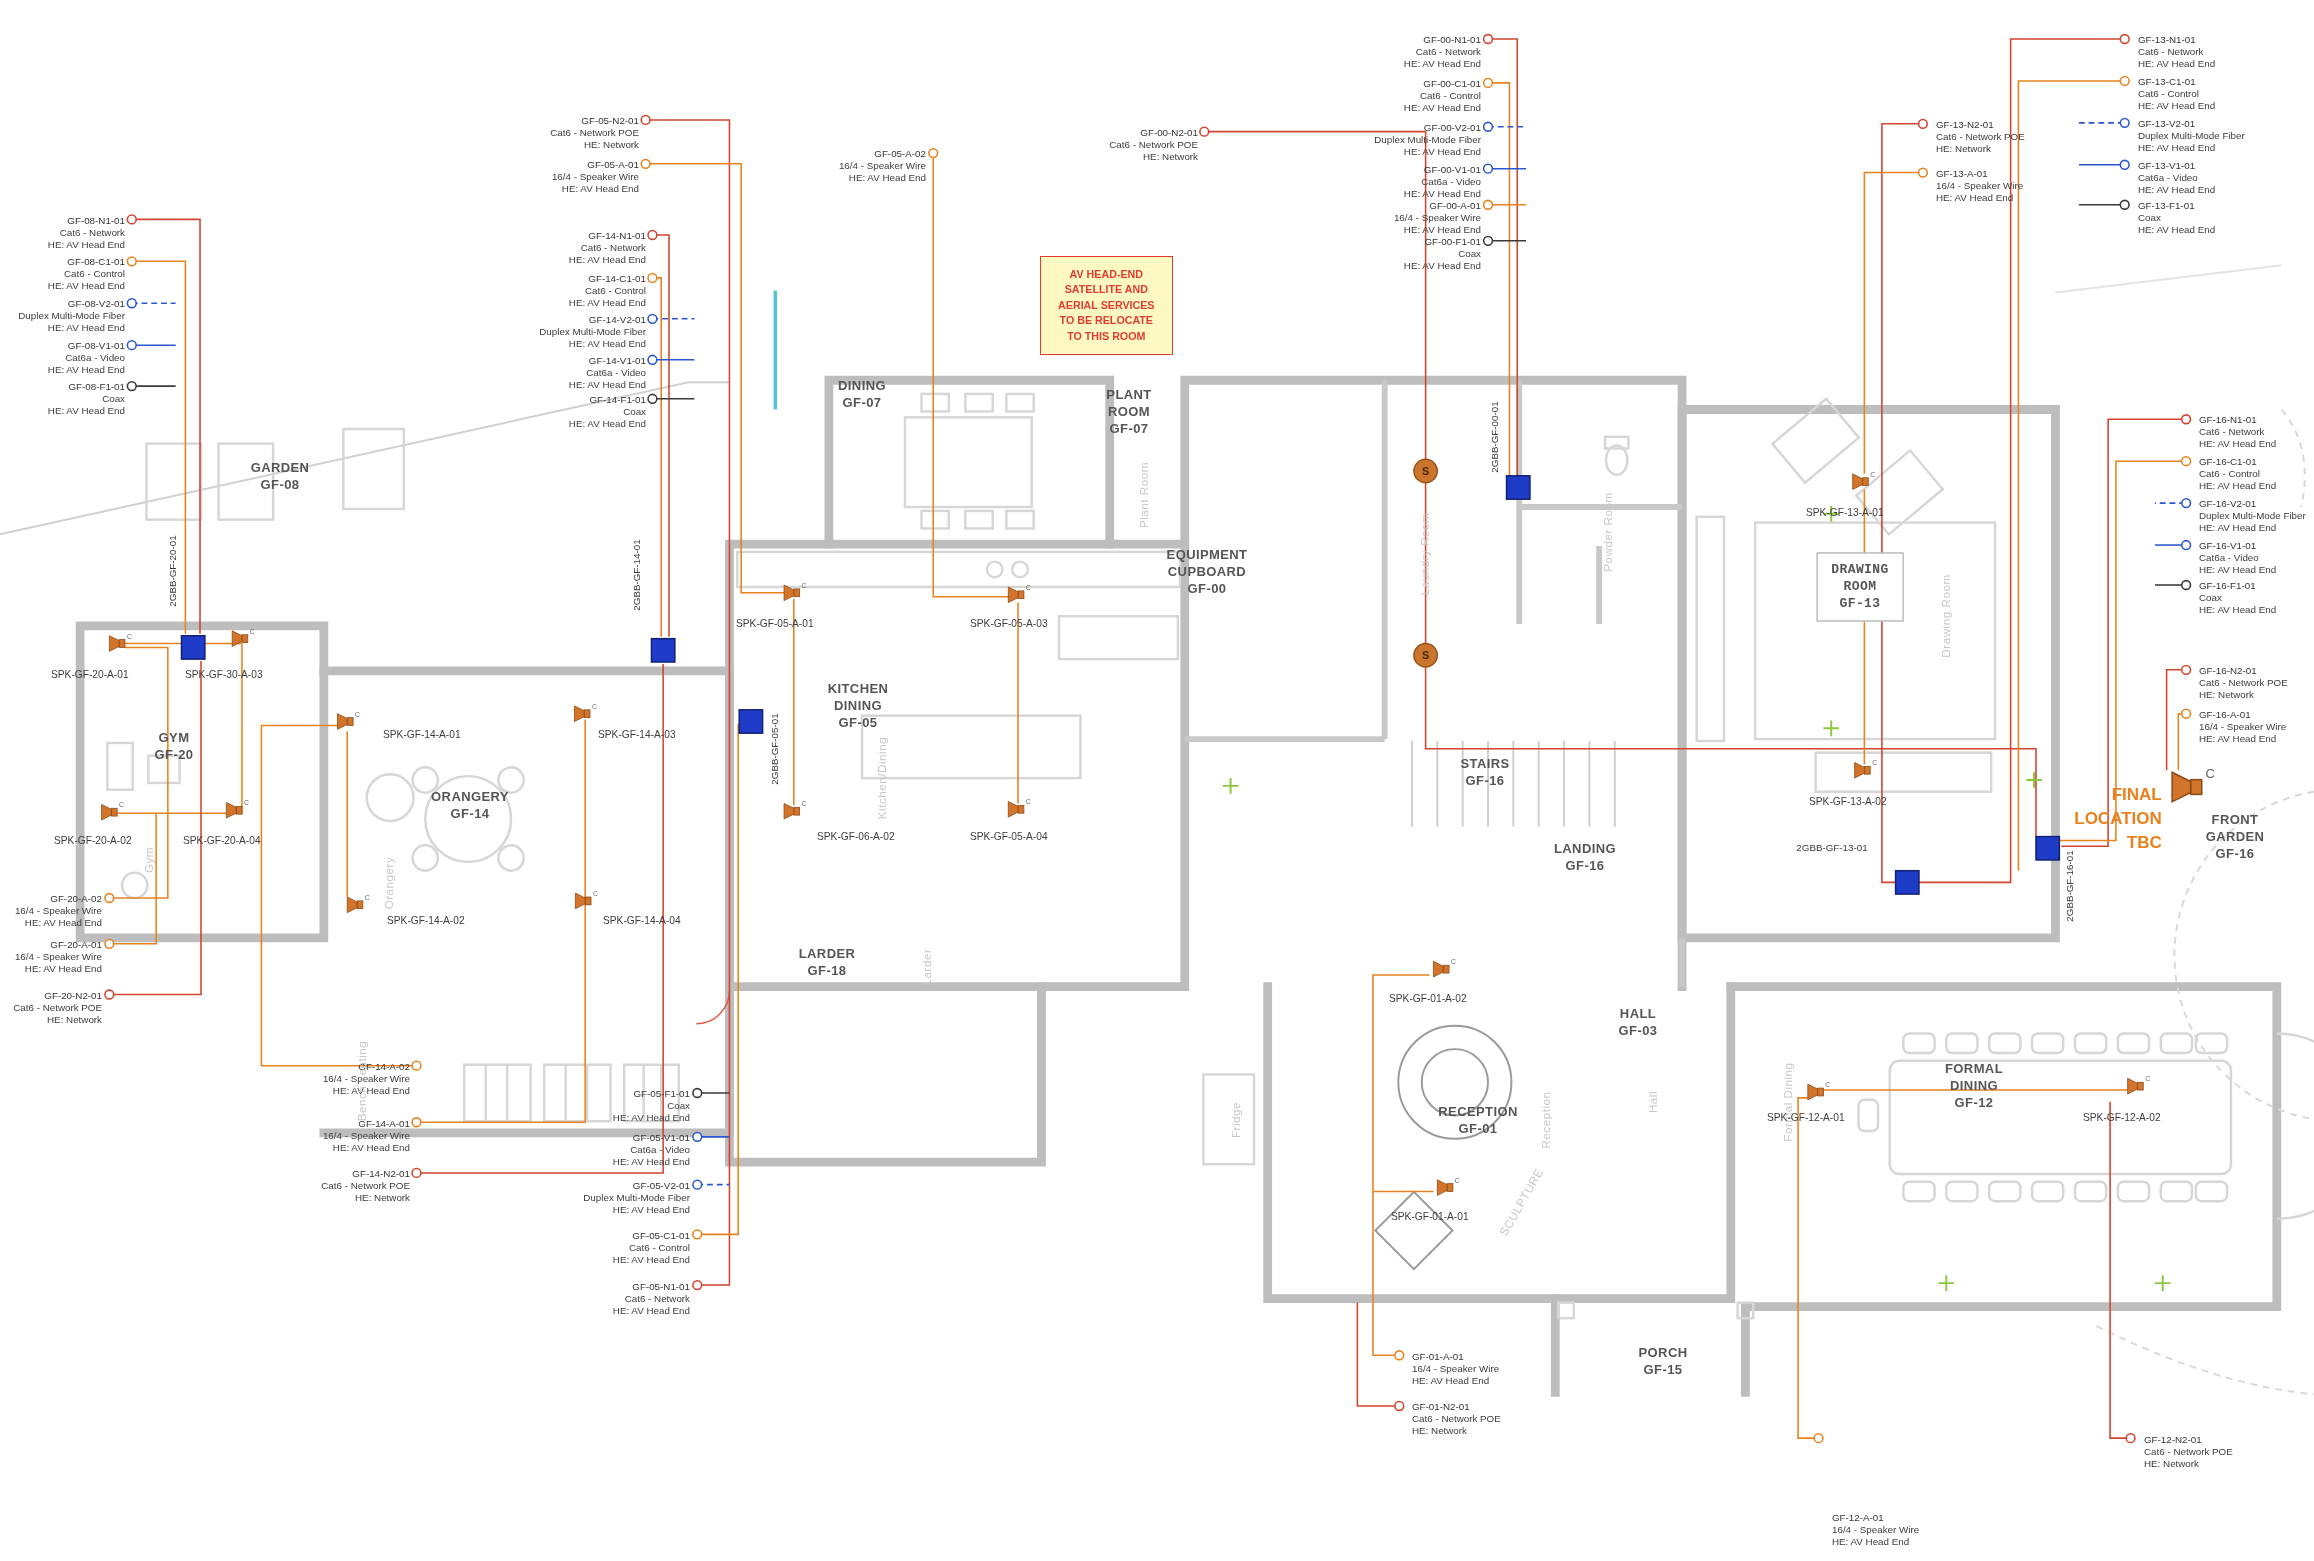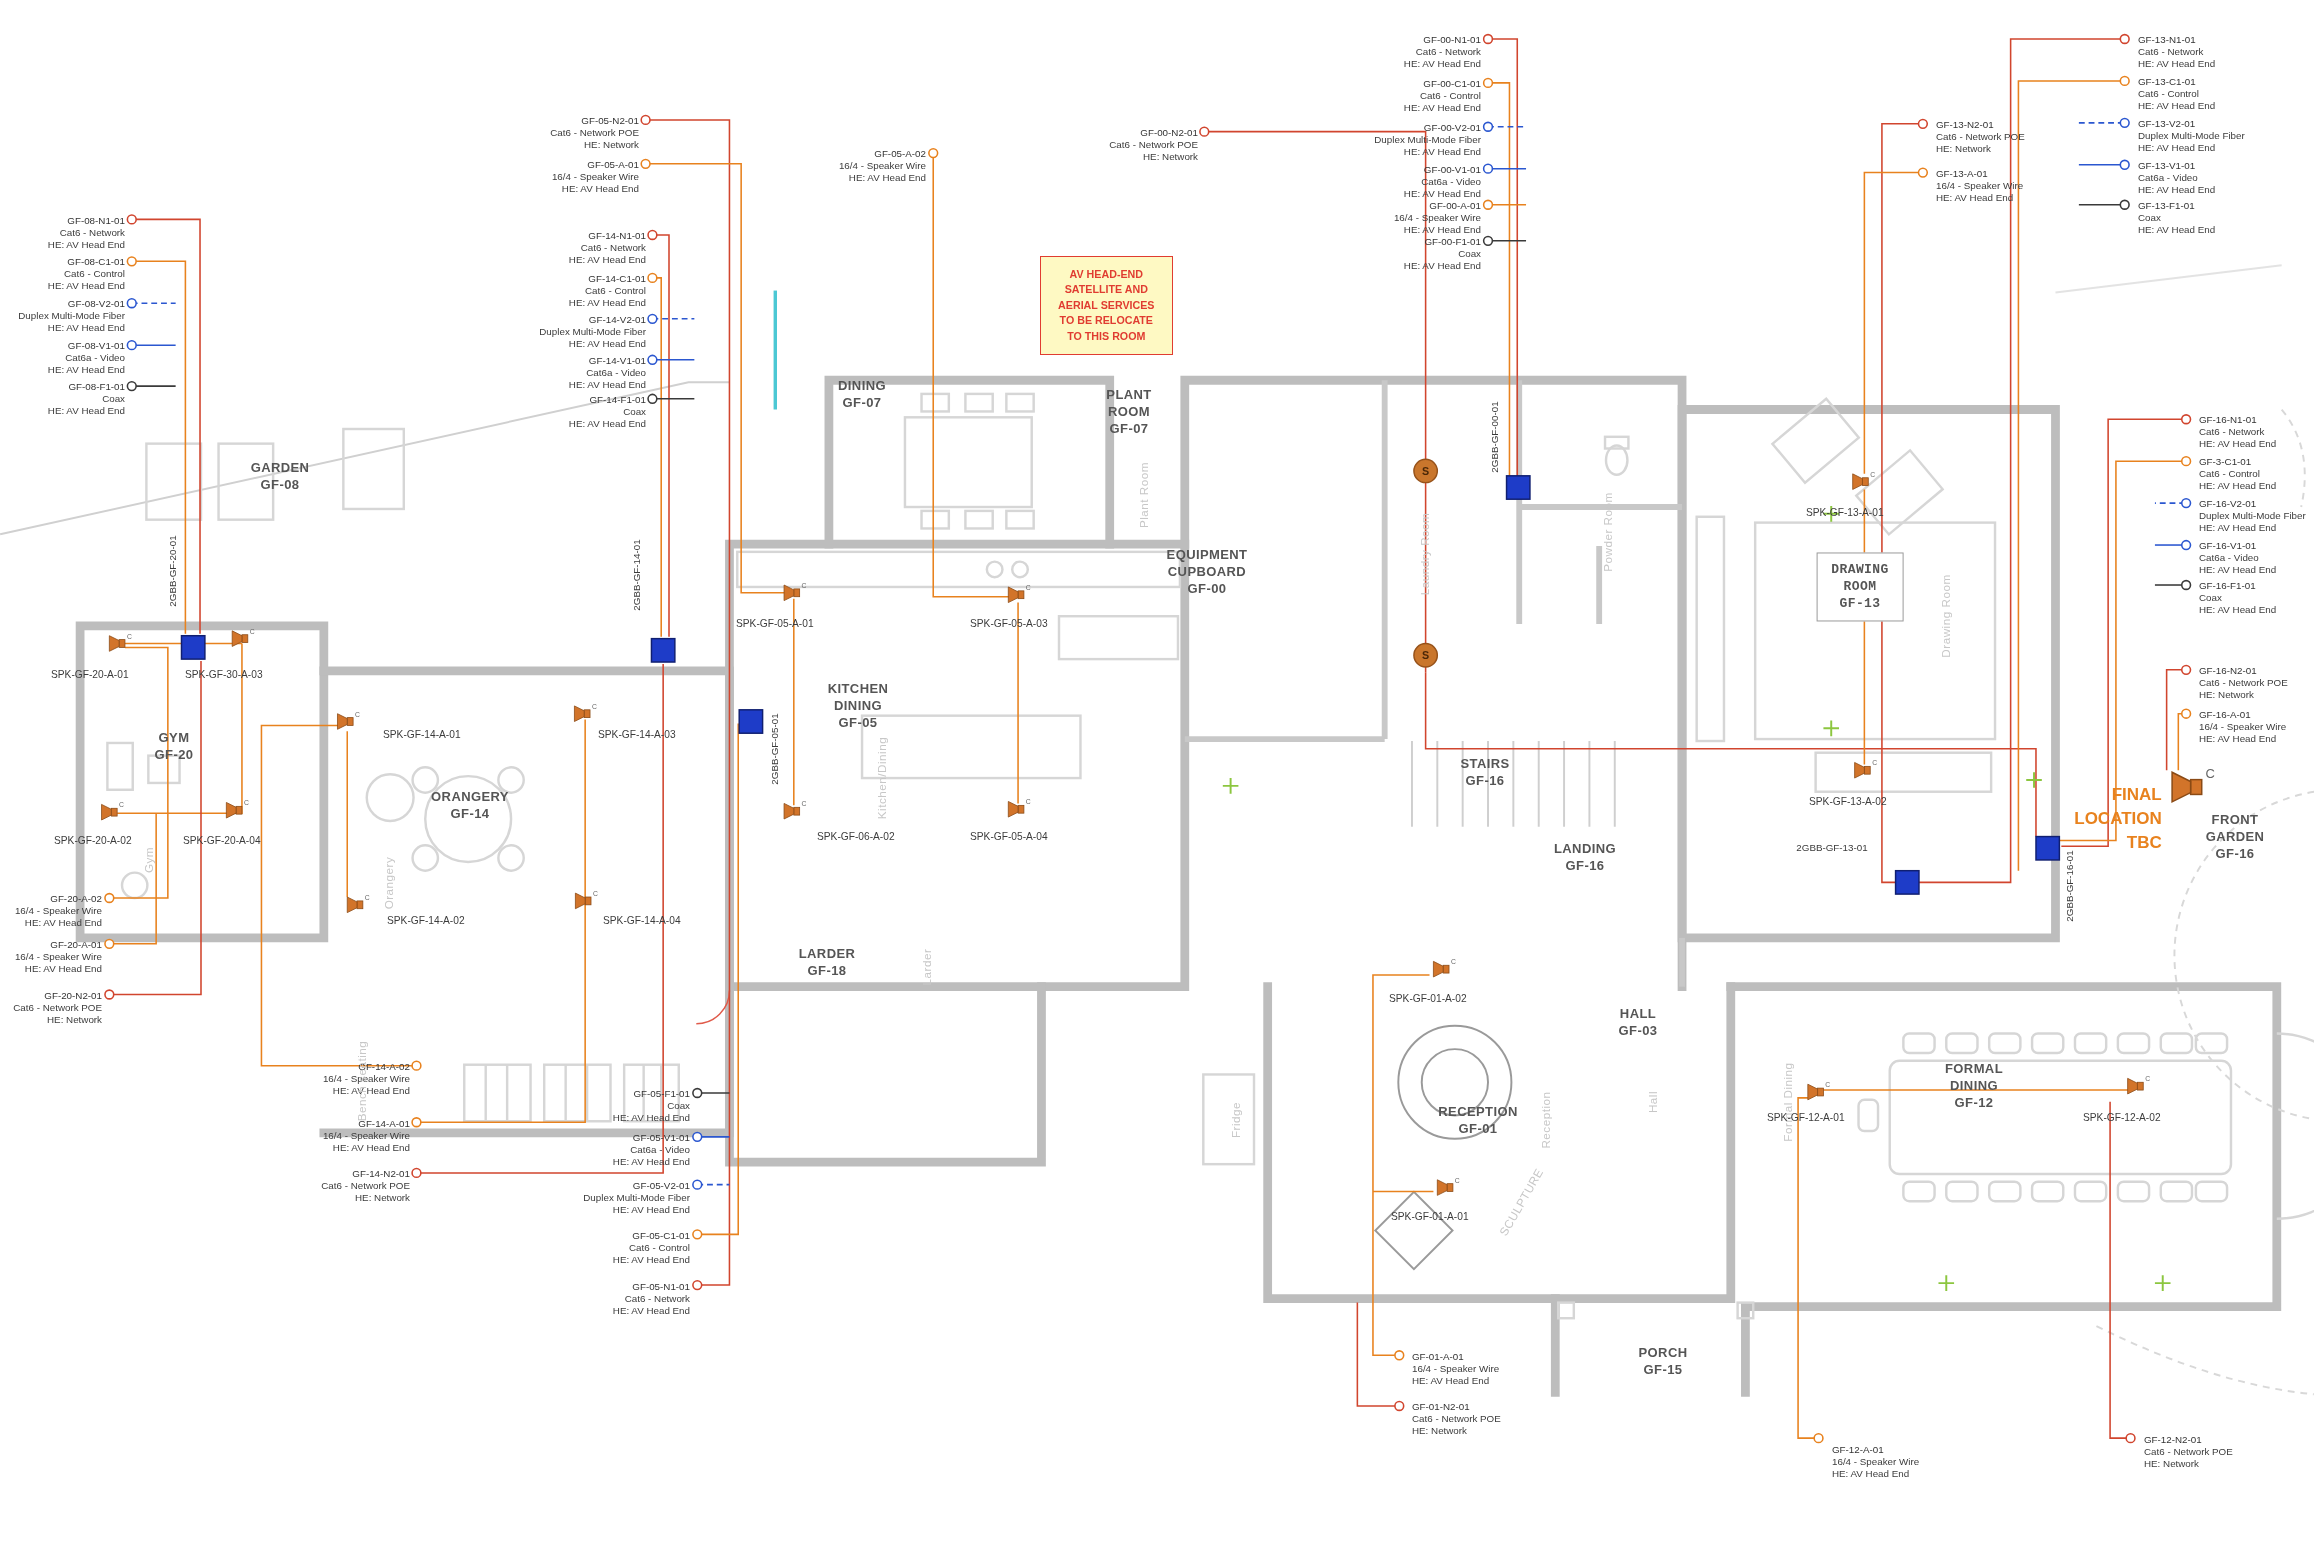--- a/index.html
+++ b/index.html
@@ -583,21 +583,21 @@
         <div class="cid">GF-13-F1-01</div>
         <div>Coax</div>
         <div>HE: AV Head End</div>
       </div>
       <div class="callout cl" style="left: 2199px; top: 414px;">
         <div class="cid">GF-16-N1-01</div>
         <div>Cat6 - Network</div>
         <div>HE: AV Head End</div>
       </div>
       <div class="callout cl" style="left: 2199px; top: 456px;">
-        <div class="cid">GF-3-C1-01</div>
+        <div class="cid">GF-16-C1-01</div>
         <div>Cat6 - Control</div>
         <div>HE: AV Head End</div>
       </div>
       <div class="callout cl" style="left: 2199px; top: 498px;">
         <div class="cid">GF-16-V2-01</div>
         <div>Duplex Multi-Mode Fiber</div>
         <div>HE: AV Head End</div>
       </div>
       <div class="callout cl" style="left: 2199px; top: 540px;">
         <div class="cid">GF-16-V1-01</div>
@@ -622,21 +622,21 @@
       <div class="callout cl" style="left: 1412px; top: 1351px;">
         <div class="cid">GF-01-A-01</div>
         <div>16/4 - Speaker Wire</div>
         <div>HE: AV Head End</div>
       </div>
       <div class="callout cl" style="left: 1412px; top: 1401px;">
         <div class="cid">GF-01-N2-01</div>
         <div>Cat6 - Network POE</div>
         <div>HE: Network</div>
       </div>
-      <div class="callout cl" style="left: 1832px; top: 1444px;">
+      <div class="callout cl" style="left: 1832px; top: 1512px;">
         <div class="cid">GF-12-A-01</div>
         <div>16/4 - Speaker Wire</div>
         <div>HE: AV Head End</div>
       </div>
       <div class="callout cl" style="left: 2144px; top: 1434px;">
         <div class="cid">GF-12-N2-01</div>
         <div>Cat6 - Network POE</div>
         <div>HE: Network</div>
       </div>
       <div class="room" style="left: 280px; top: 476px;">

